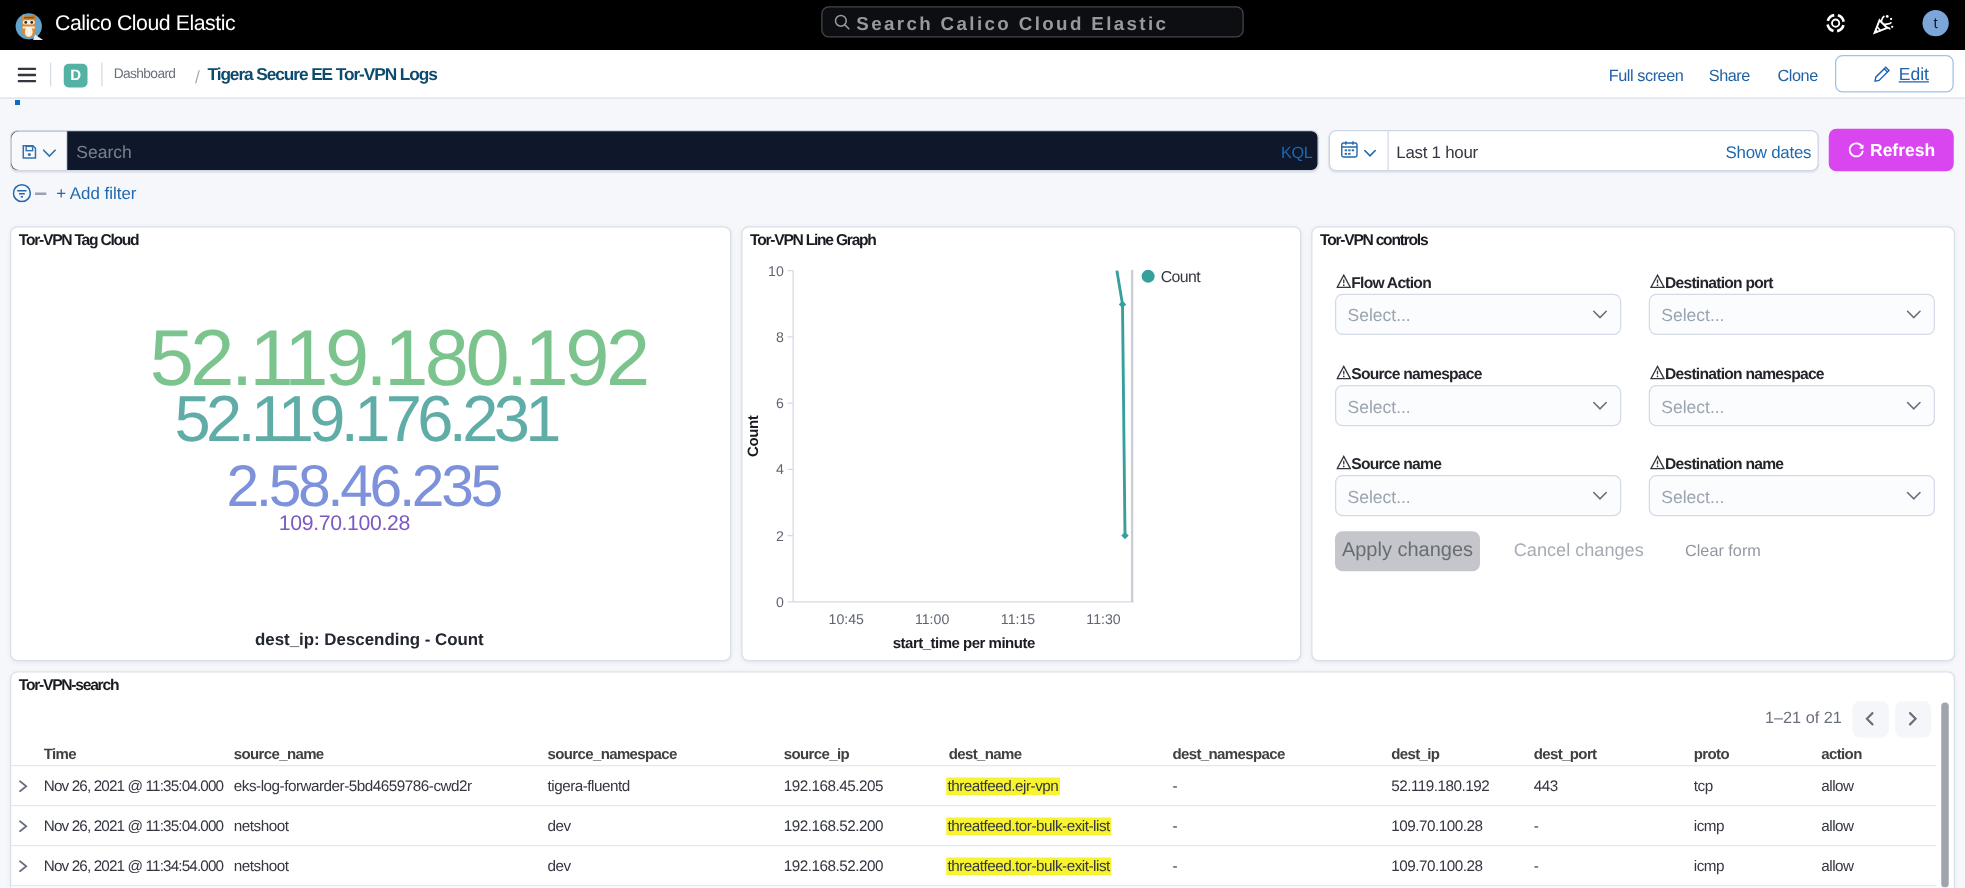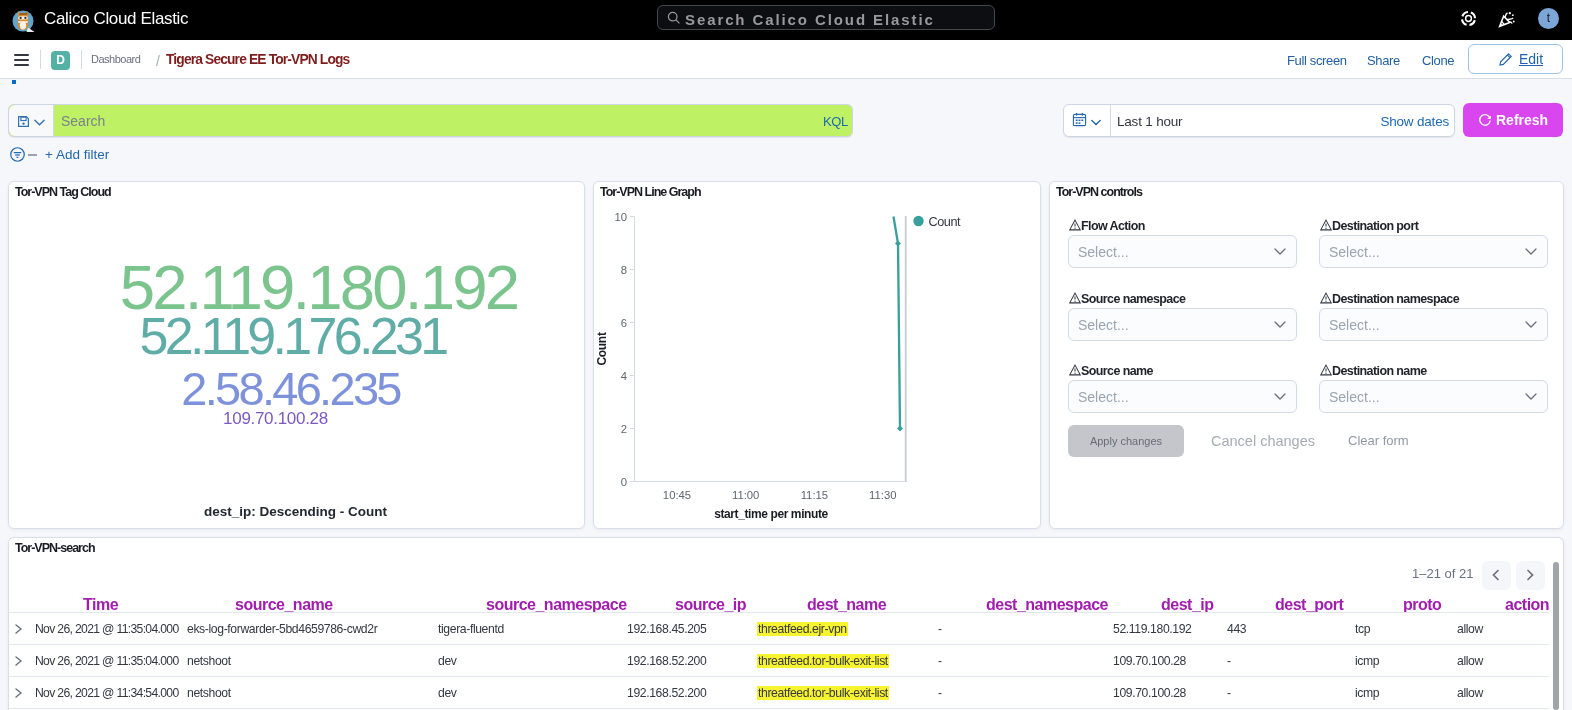--- a/index.html
+++ b/index.html
@@ -16,28 +16,28 @@
 .hicon { position:absolute; top:10px; }
 #avatar { position:absolute; left:1538px; top:8px; width:21px; height:21px; border-radius:50%; background:#7da6d8; color:#16191e; font-size:12px; text-align:center; line-height:21px; }
 
 
 #navbar { position:absolute; left:0; top:40px; width:1572px; height:39px; background:#fff; border-bottom:1px solid #d8dde8; }
 #hamburger { position:absolute; left:14px; top:14px; }
 .vsep { position:absolute; top:10px; width:1px; height:19px; background:#d3dae6; }
 #dbadge { position:absolute; left:51px; top:11px; width:19px; height:19px; background:#54b2a5; border-radius:4px; color:#fff; font-size:12px; font-weight:bold; text-align:center; line-height:19px; }
 #crumb1 { position:absolute; left:91px; top:13px; font-size:11px; color:#69707d; letter-spacing:-0.5px; }
 #crumbsep { position:absolute; left:156px; top:13px; font-size:14px; color:#a7afbb; }
-#crumb2 { position:absolute; left:166px; top:12px; font-size:13.8px; font-weight:bold; color:#7f1d1d; letter-spacing:-0.85px; }
+#crumb2 { position:absolute; left:166px; top:12px; font-size:13.8px; font-weight:bold; color:#0c4a6e; letter-spacing:-0.85px; }
 .toplink { position:absolute; top:53px; font-size:13px; color:#2261a2; letter-spacing:-0.35px; }
 #editbtn { position:absolute; left:1468px; top:44px; width:95px; height:30px; border:1px solid #9fc2e5; border-radius:6px; background:#fff; color:#1e63ad; font-size:14px; }
 #editbtn span { position:absolute; left:50px; top:6px;text-decoration:underline; }
 #bluedot { position:absolute; left:12px; top:80px; width:4px; height:4px; background:#0a6cc2; }
 
 
-#querybar { position:absolute; left:8px; top:104px; width:845px; height:33px; background:#bef264; border:1px solid #cfd6e3; border-radius:6px; box-shadow:0 1px 1px rgba(152,162,179,0.2); }
+#querybar { position:absolute; left:8px; top:104px; width:1047px; height:33px; background:#0f172a; border:1px solid #cfd6e3; border-radius:6px; box-shadow:0 1px 1px rgba(152,162,179,0.2); }
 #qleft { position:absolute; left:0; top:0; width:45px; height:31px; border-right:1px solid #d3dae6; background:#f8f9fb; border-top-left-radius:6px; border-bottom-left-radius:6px; }
 #qsearchph { position:absolute; left:52px; top:8px; font-size:14px; color:#7a818d; }
 #kql { position:absolute; right:4px; top:9px; font-size:13px; color:#1c69b0; letter-spacing:-0.3px; }
 #datebar { position:absolute; left:1063px; top:104px; width:392px; height:33px; background:#fff; border:1px solid #cfd6e3; border-radius:6px; box-shadow:0 1px 1px rgba(152,162,179,0.2); }
 #dleft { position:absolute; left:0; top:0; width:47px; height:31px; border-right:1px solid #d3dae6; }
 #dtext { position:absolute; left:53px; top:9px; font-size:13.5px; color:#343741; letter-spacing:-0.2px; }
 #showdates { position:absolute; right:5px; top:9px; font-size:13.5px; color:#1c69b0; font-weight:normal; letter-spacing:-0.2px; }
 #refreshbtn { position:absolute; left:1463px; top:103px; width:100px; height:34px; background:#d946ef; border-radius:6px; color:#fff; font-size:14px; font-weight:bold; }
 #refreshbtn span { position:absolute; left:33px; top:9px; }
 
@@ -60,30 +60,30 @@
 #tc2 { top:124px; left:-5px; font-size:52px; letter-spacing:-3.7px; color:#60aca7; }
 #tc3 { top:179px; left:-7px; font-size:47px; letter-spacing:-2.7px; color:#7d92da; }
 #tc4 { top:227px; left:-22px; font-size:17px; letter-spacing:-0.3px; color:#7c59c2; }
 #tccap { position:absolute; top:322px; left:-2px; width:577px; text-align:center; font-size:13.5px; font-weight:bold; color:#232730; }
 
 
 .ctl-label { position:absolute; font-size:12.5px; font-weight:bold; color:#23252b; letter-spacing:-0.6px; }
 .ctl-select { position:absolute; width:229px; height:33px; background:#fbfcfd; border:1px solid #d3dae6; border-radius:6px; }
 .ctl-select .sel { position:absolute; left:9px; top:8px; font-size:14px; color:#9ba4b1; }
 .ctl-select svg { position:absolute; right:10px; top:12px; }
-#applybtn { position:absolute; left:18px; top:243px; width:116px; height:32px; background:#c4c6cc; border-radius:6px; color:#686d75; font-size:11px; text-align:center; line-height:32px; }
+#applybtn { position:absolute; left:18px; top:243px; width:116px; height:32px; background:#c4c6cc; border-radius:6px; color:#686d75; font-size:16px; text-align:center; line-height:32px; }
 #cancelbtn { position:absolute; left:161px; top:251px; font-size:14.5px; color:#a6abb4; }
 #clearbtn { position:absolute; left:298px; top:251px; font-size:13px; color:#9298a2; }
 
 
 #pagin { position:absolute; left:1412px; top:566px; font-size:13px; color:#69707d; }
 .pgbtn { position:absolute; top:561px; width:29px; height:29px; background:#f5f6f9; border-radius:6px; }
 .pgbtn svg { position:absolute; left:8px; top:8px; }
 #tbl-scroll { position:absolute; left:1553px; top:562px; width:6px; height:148px; background:#a0a4ac; border-radius:3px; }
-.th { position:absolute; top:596px; font-size:16px; font-weight:bold; color:#a21caf; letter-spacing:-0.5px;margin-left:48px; }
+.th { position:absolute; top:596px; font-size:12px; font-weight:bold; color:#404040; letter-spacing:-0.5px; }
 .hr { position:absolute; left:9px; width:1540px; height:1px; background:#e3e7ee; }
 .td { position:absolute; font-size:12.2px; color:#343741; letter-spacing:-0.38px; }
 .tdt { letter-spacing:-0.68px !important; }
 .mark { background:#f7f32f; padding:0 1px; }
 .rowchev { position:absolute; left:14px; }
 </style>
 </head>
 <body>
 
 <div id="topbar">

